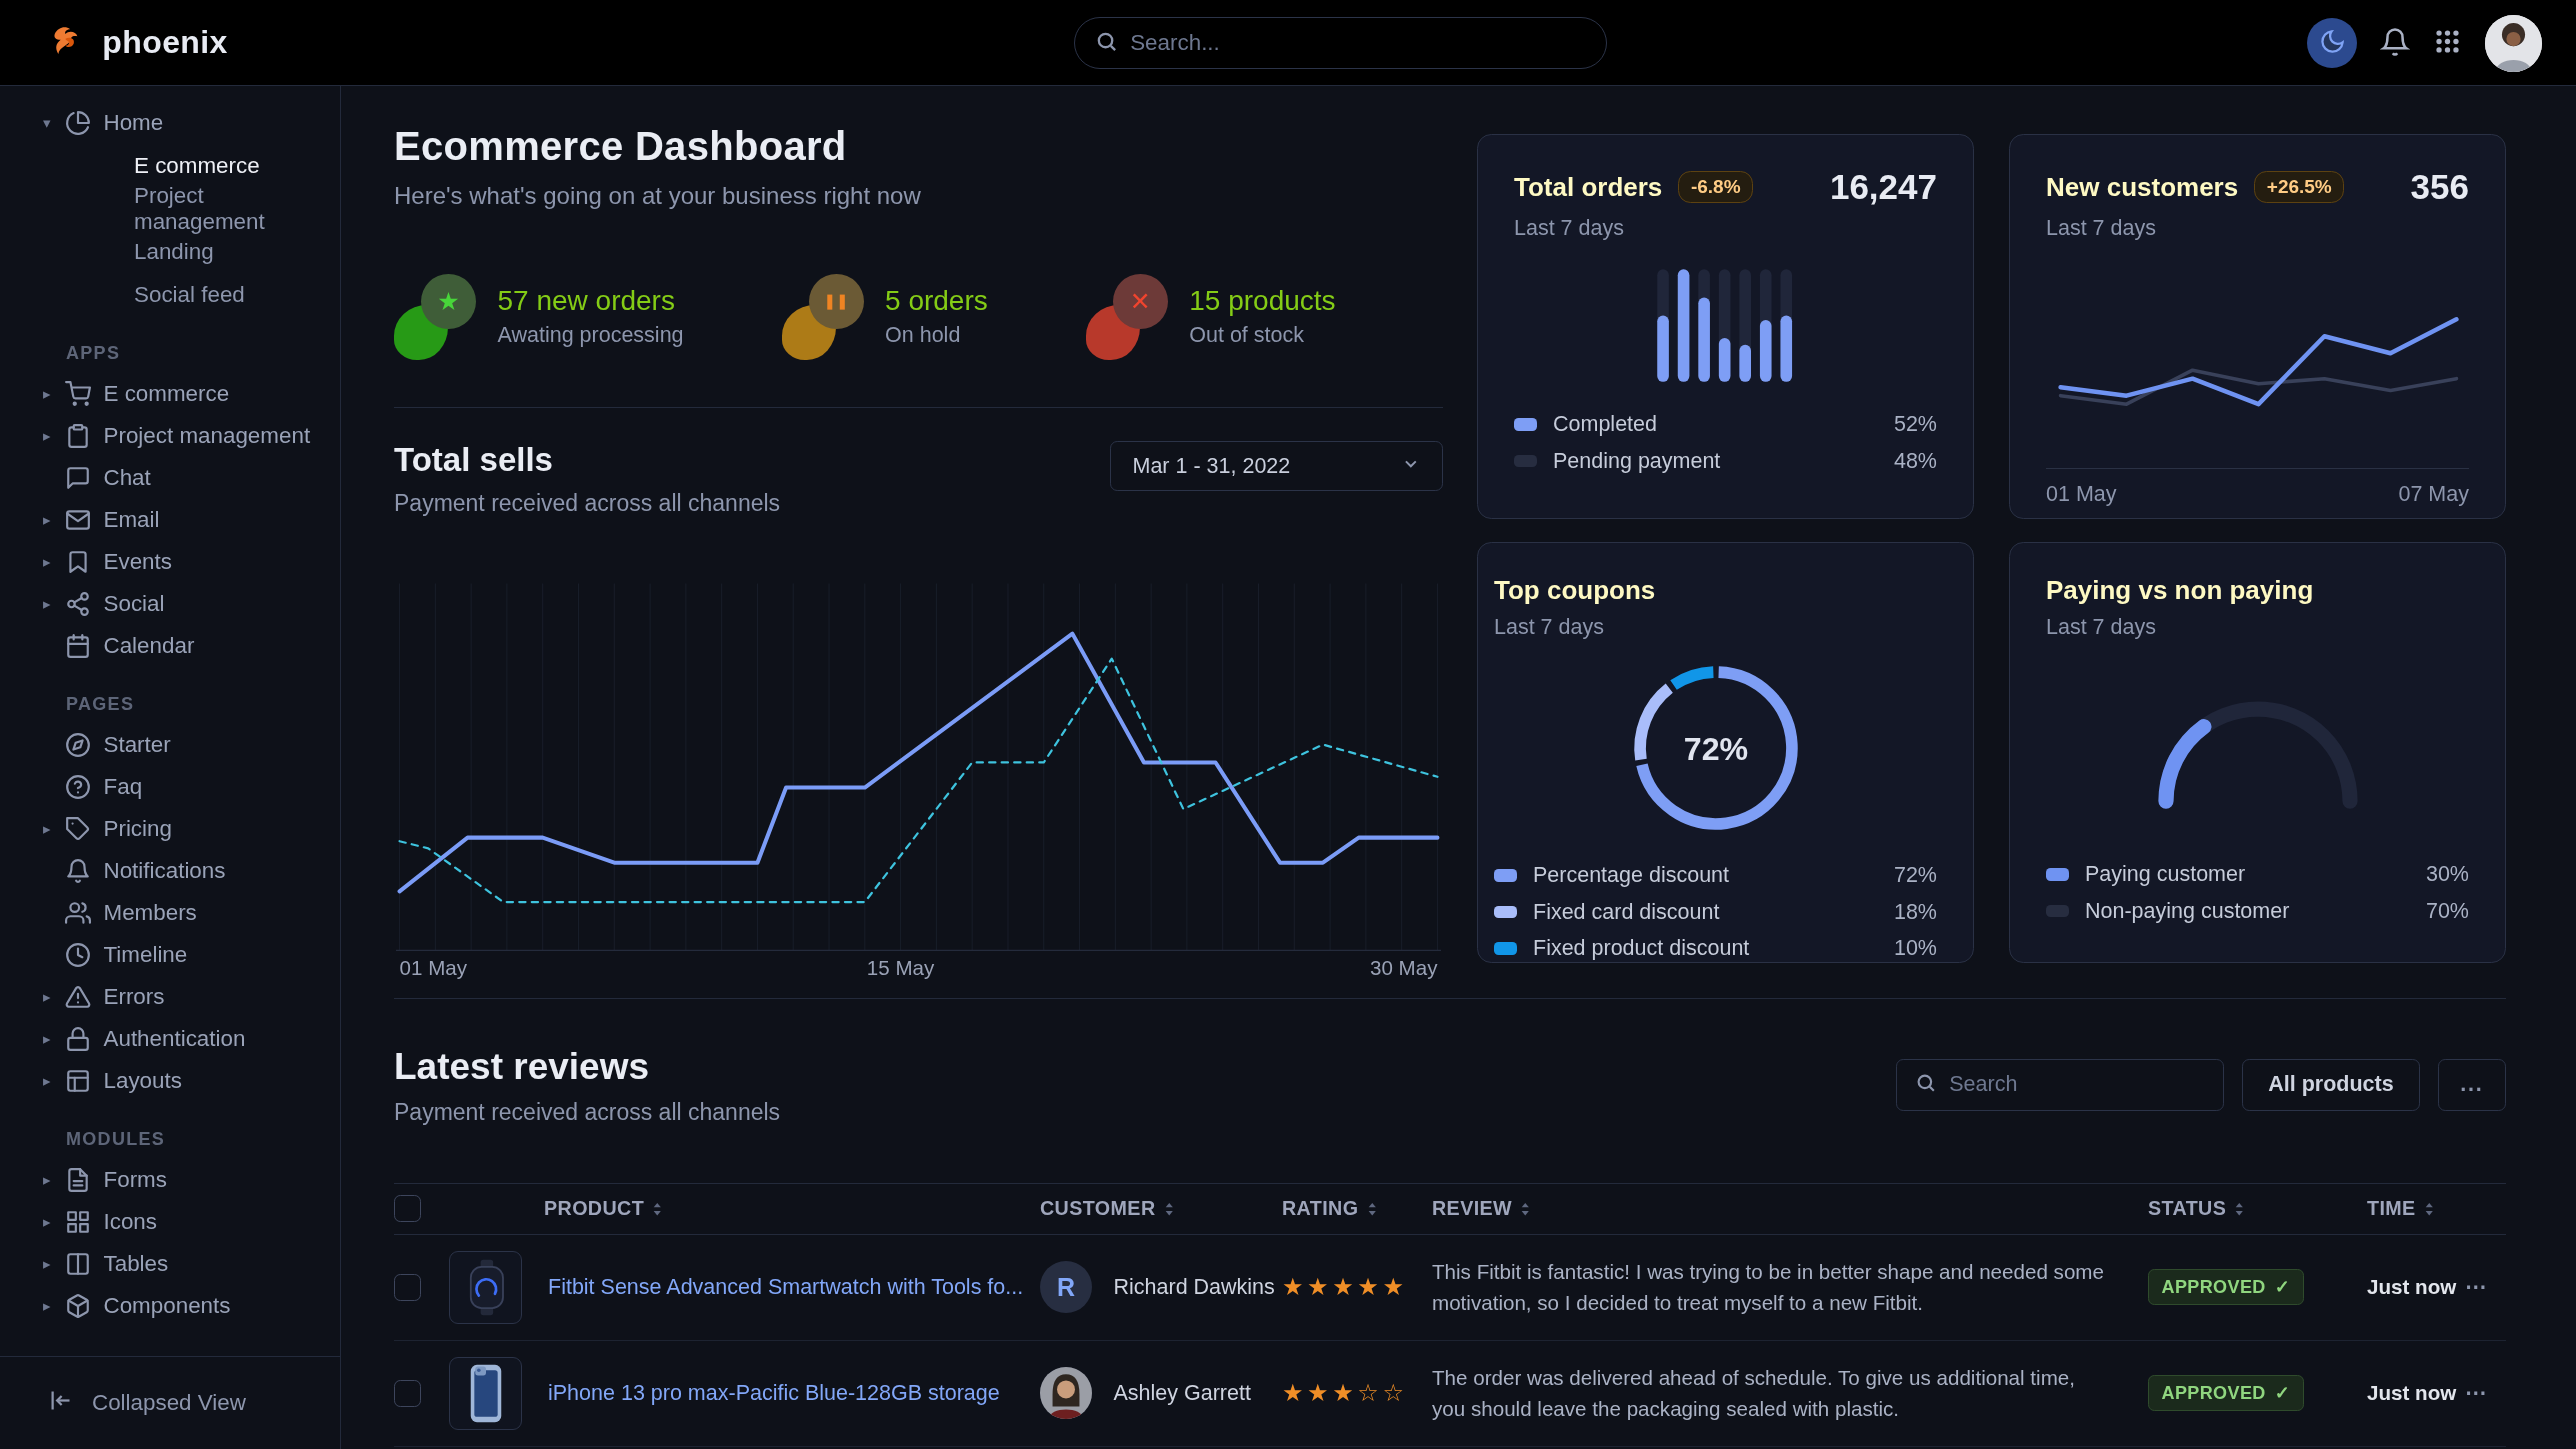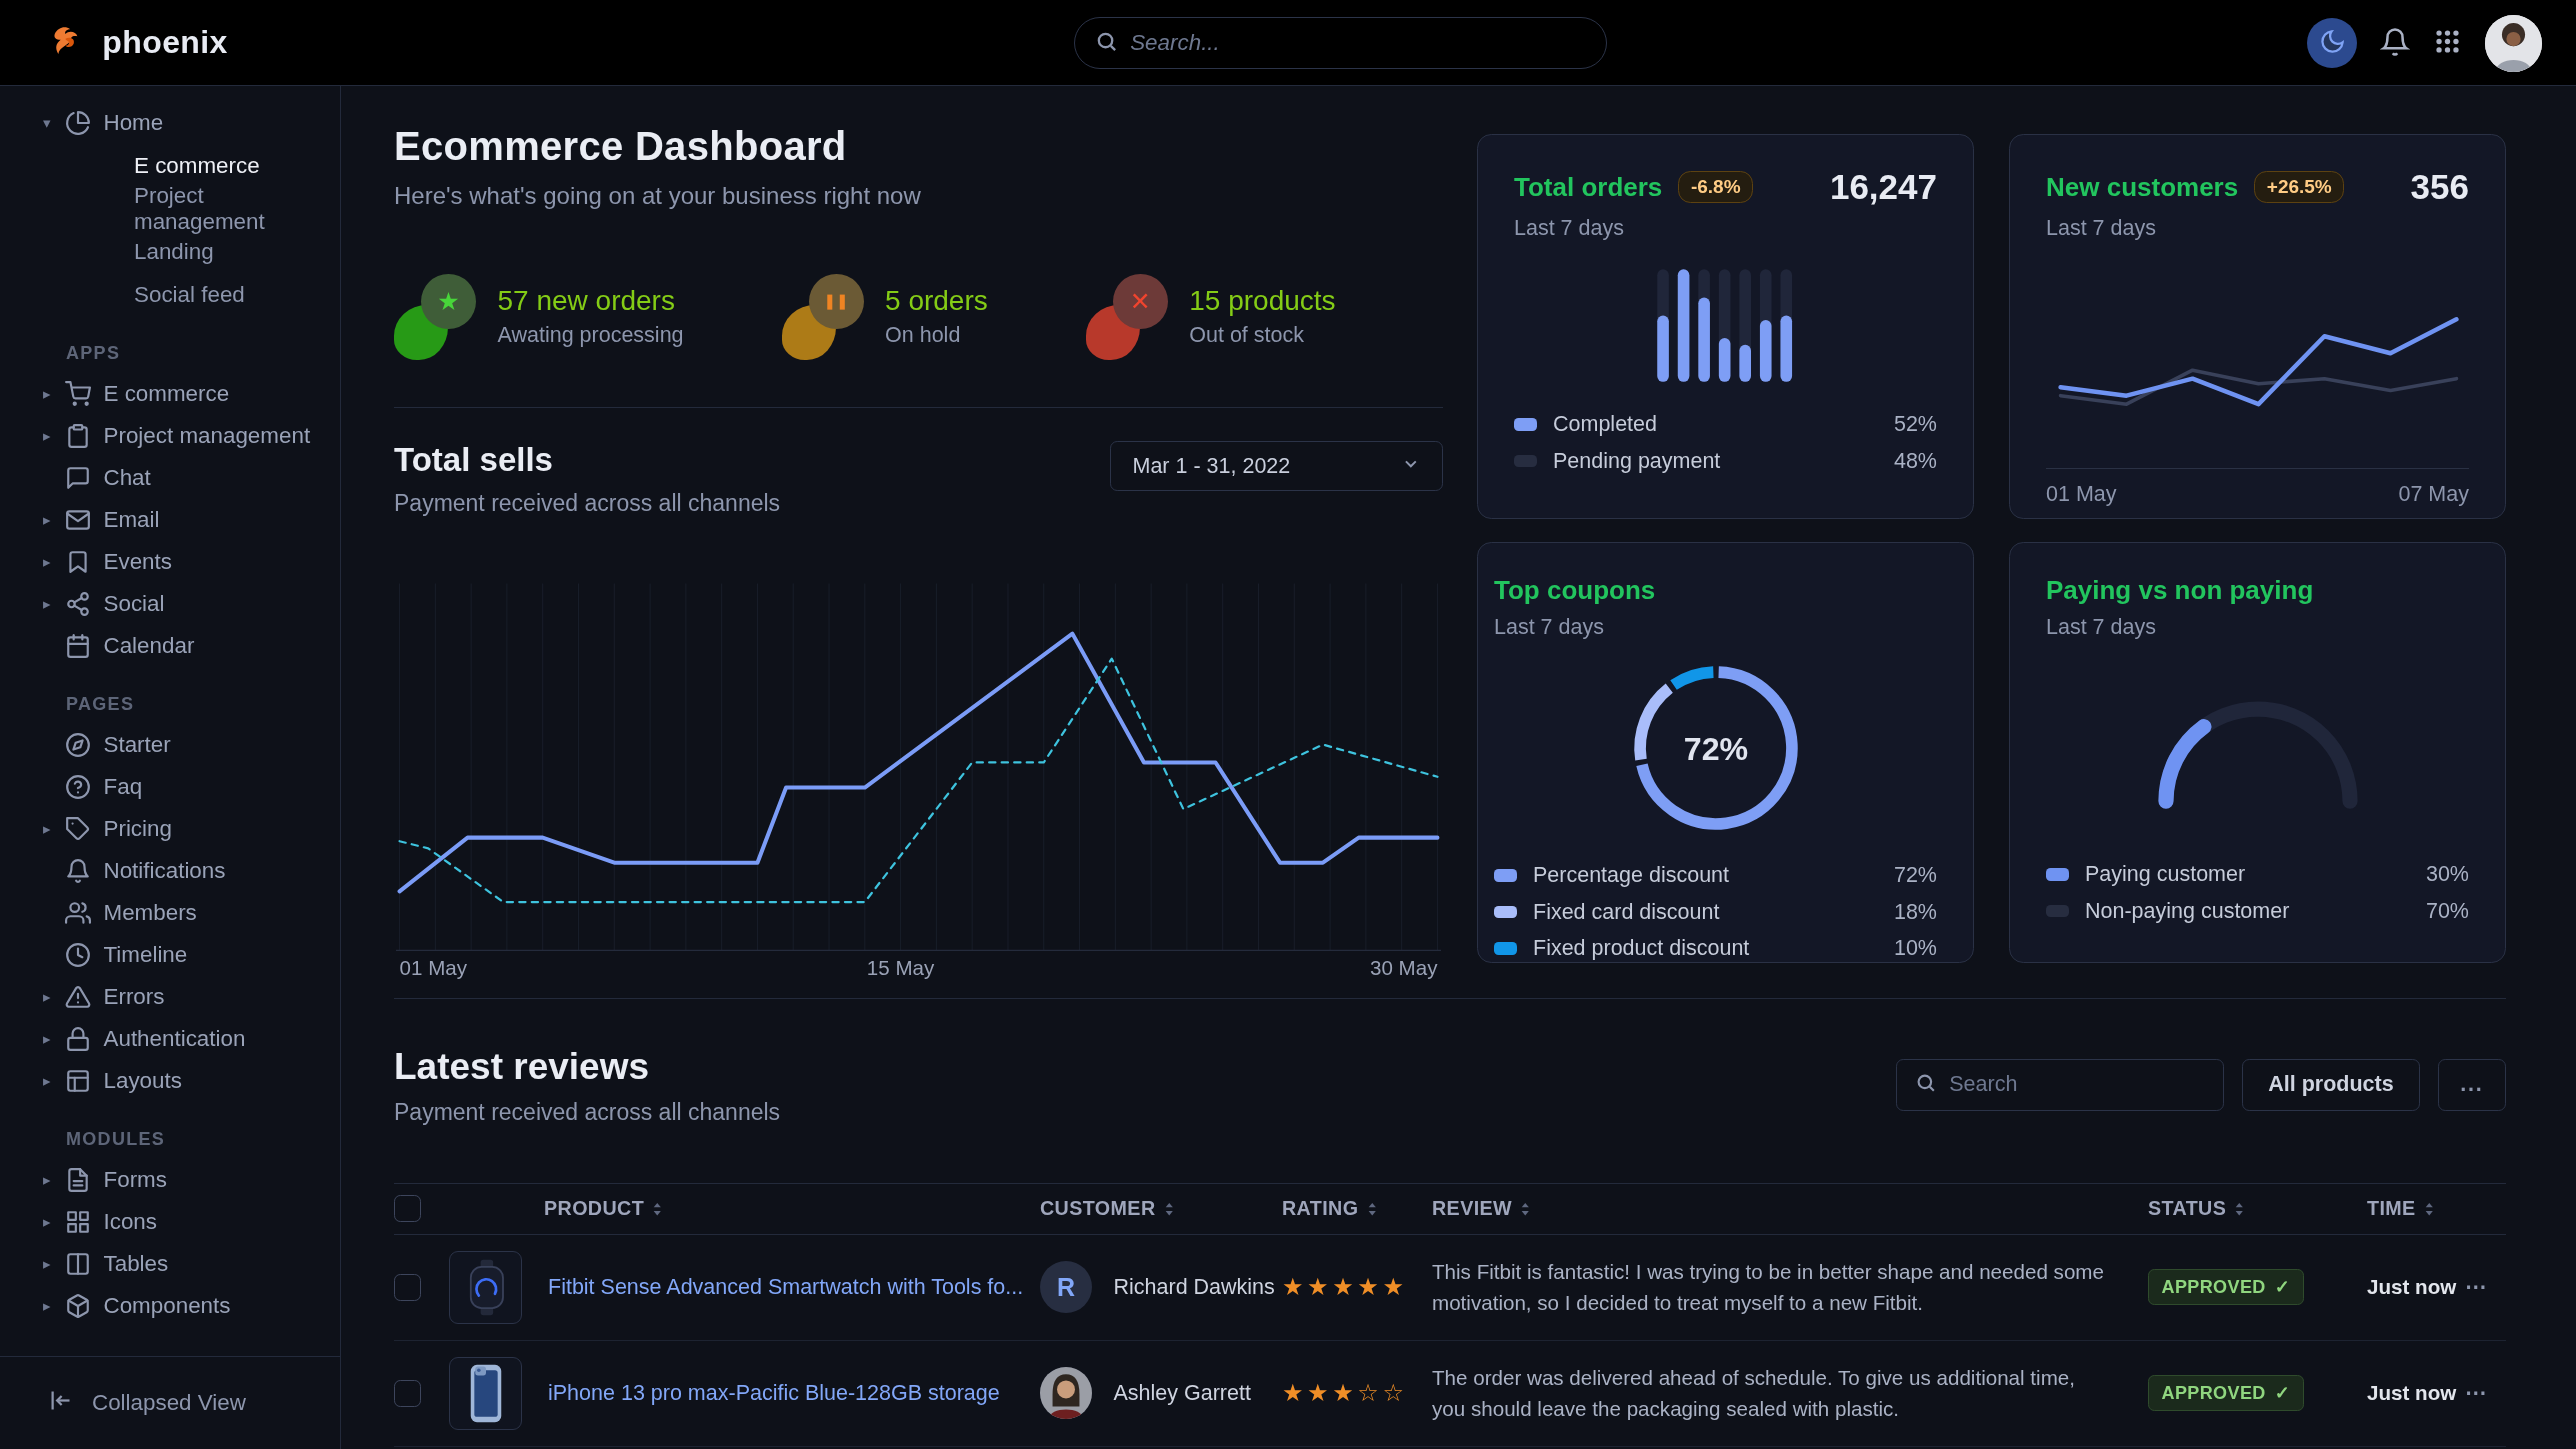--- a/index.html
+++ b/index.html
@@ -8,21 +8,21 @@
   .app { position:relative; width:2576px; height:1449px; }
 
   
   .navbar { position:absolute; top:0; left:0; right:0; height:86px; display:flex; align-items:center;
     border-bottom:0.9px solid #232a3b; background:#000000; z-index:5; }
   .brand { display:flex; align-items:center; gap:14.3px; margin-left:50px; }
   .brand-name { font-size:32px; font-weight:bold; color:#e8ebf3; letter-spacing:0.4px; }
   .nav-search { position:absolute; left:1074px; top:17px; width:533px; height:52px;
     border:0.9px solid #2b3348; border-radius:26px; display:flex; align-items:center; padding:0 19.7px; gap:12.5px; }
   .nav-search input { flex:1; background:transparent; border:none; outline:none; color:#cdd3e0;
-    font-size:22.4px; font-family:"Liberation Sans", sans-serif;font-style:italic; }
+    font-size:22.4px; font-family:"Liberation Sans", sans-serif; }
   .nav-search input::placeholder, .rev-search input::placeholder { color:#6e7890; }
   .nav-right { position:absolute; right:34px; top:0; height:86px; display:flex; align-items:center; gap:23px; }
   .moon-btn { width:50px; height:50px; border-radius:50%; background:#2c4a8f; border:none; cursor:pointer;
     display:flex; align-items:center; justify-content:center; }
   .icon-btn { background:none; border:none; cursor:pointer; display:flex; align-items:center; justify-content:center; }
   .avatar { width:57px; height:57px; border-radius:50%; overflow:hidden; background:#e3e4e8; cursor:pointer; }
 
   
   .sidebar { position:absolute; top:86px; left:0; width:341px; bottom:0; border-right:0.9px solid #232a3b;
     display:flex; flex-direction:column; background:#0e1119; }
@@ -64,21 +64,21 @@
   .date-select span { font-size:21.5px; color:#c9cfdd; }
   #sells-chart { margin-top:19.7px; display:block; }
 
   
   .card { position:absolute; background:#131726; border:0.9px solid #2a3145; border-radius:14.3px; padding:32px 36px; }
   .card-orders   { left:1136px; top:48px;  width:497px; height:385px; }
   .card-customers{ left:1668px; top:48px;  width:497px; height:385px; }
   .card-coupons  { left:1136px; top:456px; width:497px; height:421px;padding-left:16px; }
   .card-paying   { left:1668px; top:456px; width:497px; height:421px; }
   .card-top { display:flex; align-items:center; gap:16px; }
-  .card-title { font-size:26px; font-weight:bold; color:#22c55e;text-align:center; }
+  .card-title { font-size:26px; font-weight:bold; color:#fef9c3;text-align:center; }
   .card-badge { font-size:19px; font-weight:bold; color:#ffcc85; background:#241d10;
     border:0.9px solid #5d4211; border-radius:12.5px; padding:3.6px 11.6px; }
   .card-value { margin-left:auto; font-size:35px; font-weight:bold; color:#e8ebf3; }
   .card-period { font-size:21.5px; color:#8d96ad; margin-top:9px; }
   .orders-chart-wrap { display:flex; justify-content:center; margin-top:23px; }
   .legend { margin-top:23px; }
   .legend-row { display:flex; align-items:center; margin-top:11.6px; }
   .legend-swatch { width:23px; height:12.5px; border-radius:4.5px; margin-right:16px; flex:0 0 auto; }
   .legend-label { font-size:21.5px; color:#c6ccda; }
   .legend-value { margin-left:auto; font-size:21.5px; color:#aab2c5; }

